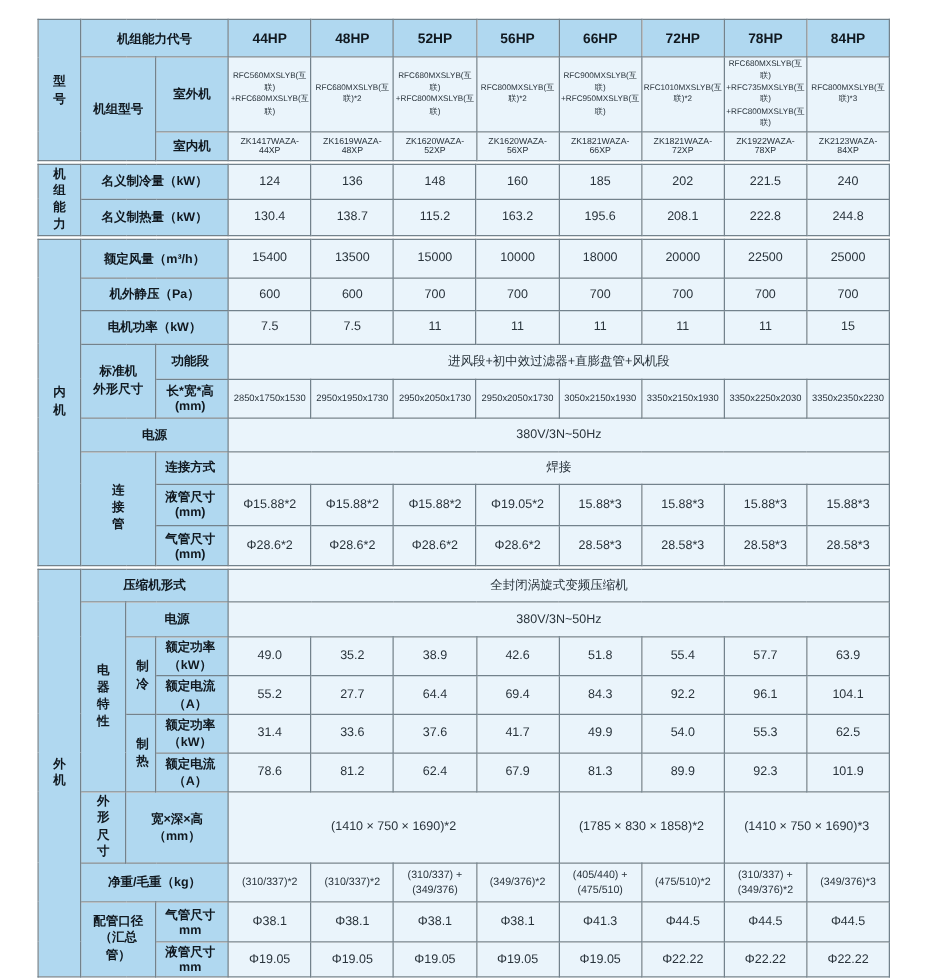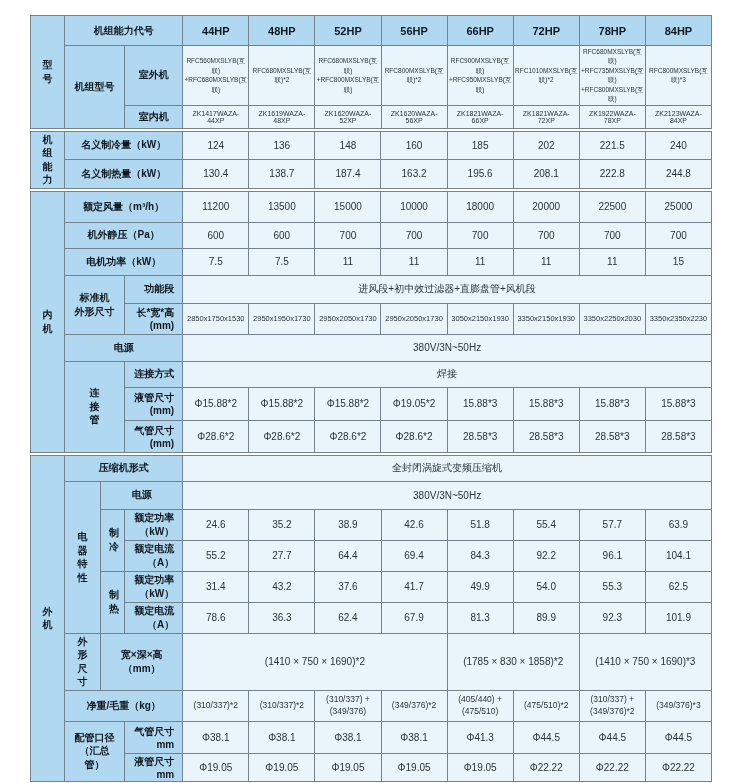--- a/index.html
+++ b/index.html
@@ -1,21 +1,21 @@
 <!DOCTYPE html>
 <html><head>
 <meta charset="utf-8">
 <style>
   html,body{margin:0;padding:0;background:#fff;}
   body{width:750px;height:783px;overflow:hidden;font-family:"Liberation Sans","DejaVu Sans",sans-serif;}
   .wrap{padding:15px 0 0 30px;}
   table.spec{border-collapse:collapse;table-layout:fixed;width:682px;margin:0 0 2px 0;}
   td{border:1px solid #73828c;vertical-align:middle;overflow:hidden;}
   .lab{background:#b0d8f0;font-weight:bold;font-size:10px;color:#10181f;text-align:center;padding:1px 8px;}
-  .labL{text-align:right;padding-left:5px;}
+  .labL{text-align:center;padding-left:5px;}
   .pre{white-space:pre-line;line-height:1.35;}
   .d{background:#eaf4fb;font-size:10px;color:#29333b;text-align:center;padding:1px;}
   .hp{font-size:11px;}
   .sm{font-size:6.5px;line-height:1.45;}
   .xs{font-size:7px;}
   .dim{font-size:7.5px;}
   .wt{font-size:8.5px;line-height:1.35;}
   .spanv{font-size:10px;}
 </style>
 </head>
@@ -103,21 +103,21 @@
       <td class="d">160</td>
       <td class="d">185</td>
       <td class="d">202</td>
       <td class="d">221.5</td>
       <td class="d">240</td>
     </tr>
     <tr style="height:28px">
       <td class="lab" colspan="3">名义制热量（kW）</td>
       <td class="d">130.4</td>
       <td class="d">138.7</td>
-      <td class="d">187.4</td>
+      <td class="d">115.2</td>
       <td class="d">163.2</td>
       <td class="d">195.6</td>
       <td class="d">208.1</td>
       <td class="d">222.8</td>
       <td class="d">244.8</td>
     </tr>
   </tbody>
     </table>
 
   <table class="spec">
@@ -133,21 +133,21 @@
         <col style="width:66px">
         <col style="width:66px">
         <col style="width:66px">
         <col style="width:66px">
       </colgroup>
     <tbody>
         <tr style="height:31px">
       <td class="lab pre" rowspan="9">内
 机</td>
       <td class="lab" colspan="3">额定风量（m³/h）</td>
-      <td class="d">11200</td>
+      <td class="d">15400</td>
       <td class="d">13500</td>
       <td class="d">15000</td>
       <td class="d">10000</td>
       <td class="d">18000</td>
       <td class="d">20000</td>
       <td class="d">22500</td>
       <td class="d">25000</td>
     </tr>
     <tr style="height:26px">
       <td class="lab" colspan="3">机外静压（Pa）</td>
@@ -248,21 +248,21 @@
     </tr>
     <tr style="height:28px">
       <td class="lab pre" rowspan="5">电器
 特性</td>
       <td class="lab" colspan="2">电源</td>
       <td class="d spanv" colspan="8">380V/3N~50Hz</td>
     </tr>
     <tr style="height:30px">
       <td class="lab" rowspan="2">制冷</td>
       <td class="lab labL">额定功率（kW）</td>
-      <td class="d">24.6</td>
+      <td class="d">49.0</td>
       <td class="d">35.2</td>
       <td class="d">38.9</td>
       <td class="d">42.6</td>
       <td class="d">51.8</td>
       <td class="d">55.4</td>
       <td class="d">57.7</td>
       <td class="d">63.9</td>
     </tr>
     <tr style="height:30px">
       <td class="lab labL">额定电流（A）</td>
@@ -272,32 +272,32 @@
       <td class="d">69.4</td>
       <td class="d">84.3</td>
       <td class="d">92.2</td>
       <td class="d">96.1</td>
       <td class="d">104.1</td>
     </tr>
     <tr style="height:27px">
       <td class="lab" rowspan="2">制热</td>
       <td class="lab labL">额定功率（kW）</td>
       <td class="d">31.4</td>
-      <td class="d">43.2</td>
+      <td class="d">33.6</td>
       <td class="d">37.6</td>
       <td class="d">41.7</td>
       <td class="d">49.9</td>
       <td class="d">54.0</td>
       <td class="d">55.3</td>
       <td class="d">62.5</td>
     </tr>
     <tr style="height:29px">
       <td class="lab labL">额定电流（A）</td>
       <td class="d">78.6</td>
-      <td class="d">36.3</td>
+      <td class="d">81.2</td>
       <td class="d">62.4</td>
       <td class="d">67.9</td>
       <td class="d">81.3</td>
       <td class="d">89.9</td>
       <td class="d">92.3</td>
       <td class="d">101.9</td>
     </tr>
     <tr style="height:54px">
       <td class="lab pre">外形
 尺寸</td>

